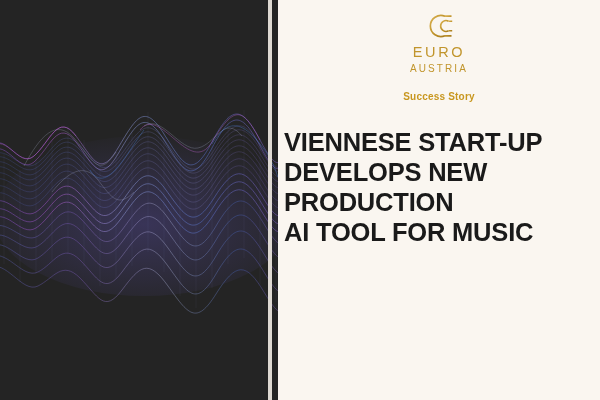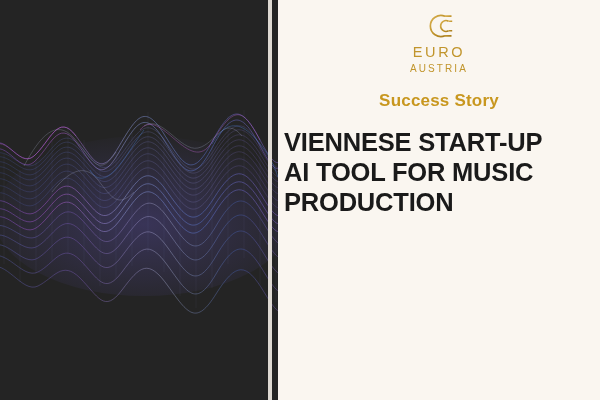--- a/index.html
+++ b/index.html
@@ -41,21 +41,21 @@
     color:#c1952c;line-height:1;margin-top:5px;
   }
   .logo-sub{
     font-size:10px;font-weight:400;letter-spacing:2.1px;
     color:#c1952c;line-height:1;margin-top:4px;
   }
 
   
   .eyebrow{
     position:absolute;top:91px;left:0;width:322px;text-align:center;
-    font-size:17px;font-weight:bold;letter-spacing:.2px;color:#c8971f;
+    font-size:10px;font-weight:bold;letter-spacing:.2px;color:#c8971f;
   }
   .headline{
     position:absolute;top:127px;left:6px;width:310px;text-align:left;
     font-size:25.5px;font-weight:bold;line-height:30px;
     letter-spacing:-.2px;color:#1a1a1a;
   }
   .headline .ln{display:block;white-space:nowrap;}
 </style>
 </head>
 <body>
@@ -183,18 +183,19 @@
         <path d="M33.6 4.2 L 33.6 9.3 M33.6 18.7 L 33.6 23.8" fill="none" stroke="url(#goldg)" stroke-width="1.7"></path>
       </svg>
       <div class="logo-word">EURO</div>
       <div class="logo-sub">AUSTRIA</div>
     </div>
 
     <div class="eyebrow">Success Story</div>
 
     <div class="headline">
       <span class="ln">VIENNESE START-UP</span>
+      <span class="ln">DEVELOPS NEW</span>
+      <span class="ln">PRODUCTION</span>
       <span class="ln">AI TOOL FOR MUSIC</span>
-      <span class="ln">PRODUCTION</span>
     </div>
 
   </div>
 </div>
 
 </body></html>

